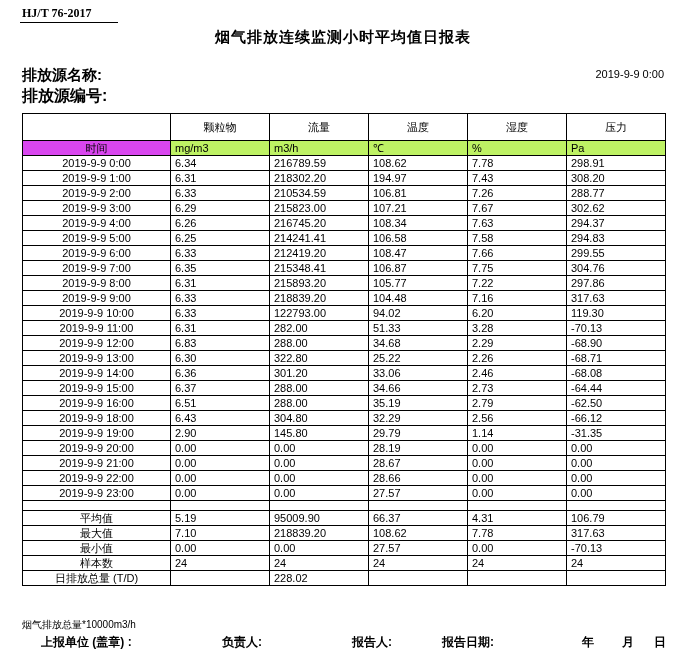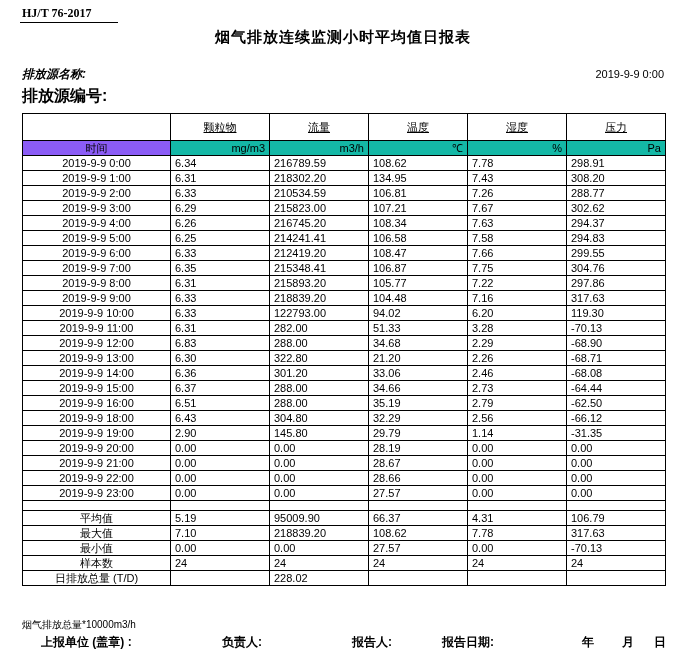--- a/index.html
+++ b/index.html
@@ -46,23 +46,22 @@
     width: 686px;
     text-align: center;
     font-size: 15px;
     font-weight: bold;
     letter-spacing: 1px;
   }
   .src-name {
     position: absolute;
     left: 22px;
     top: 66px;
-    font-size: 12px;
+    font-size: 15px;
     font-weight: bold;
-    font-style: italic;
   }
   .src-code {
     position: absolute;
     left: 22px;
     top: 86px;
     font-size: 16px;
     font-weight: bold;
   }
   .date-stamp {
     position: absolute;
@@ -86,29 +85,28 @@
     font-weight: normal;
     padding: 0 4px;
     overflow: hidden;
     white-space: nowrap;
   }
   .hdr-param {
     text-align: center;
     height: 26px !important;
     line-height: 26px !important;
     font-size: 12px;
-    text-decoration: underline;
   }
   .hdr-unit {
-    text-align: right;
-    background: #14b8a6;
+    text-align: left;
+    background: #bef264;
   }
   .lbl-time {
     text-align: center;
-    background: #8b5cf6;
+    background: #d946ef;
   }
   .blank-cell {
     border: 1px solid #000;
   }
   td.time {
     text-align: center;
   }
   td.num {
     text-align: left;
     padding-left: 8px;
@@ -191,21 +189,21 @@
           <td class="num">6.34</td>
           <td class="num">216789.59</td>
           <td class="num">108.62</td>
           <td class="num">7.78</td>
           <td class="num">298.91</td>
         </tr>
         <tr>
           <td class="time">2019-9-9 1:00</td>
           <td class="num">6.31</td>
           <td class="num">218302.20</td>
-          <td class="num">134.95</td>
+          <td class="num">194.97</td>
           <td class="num">7.43</td>
           <td class="num">308.20</td>
         </tr>
         <tr>
           <td class="time">2019-9-9 2:00</td>
           <td class="num">6.33</td>
           <td class="num">210534.59</td>
           <td class="num">106.81</td>
           <td class="num">7.26</td>
           <td class="num">288.77</td>
@@ -287,21 +285,21 @@
           <td class="num">6.83</td>
           <td class="num">288.00</td>
           <td class="num">34.68</td>
           <td class="num">2.29</td>
           <td class="num">-68.90</td>
         </tr>
         <tr>
           <td class="time">2019-9-9 13:00</td>
           <td class="num">6.30</td>
           <td class="num">322.80</td>
-          <td class="num">21.20</td>
+          <td class="num">25.22</td>
           <td class="num">2.26</td>
           <td class="num">-68.71</td>
         </tr>
         <tr>
           <td class="time">2019-9-9 14:00</td>
           <td class="num">6.36</td>
           <td class="num">301.20</td>
           <td class="num">33.06</td>
           <td class="num">2.46</td>
           <td class="num">-68.08</td>

